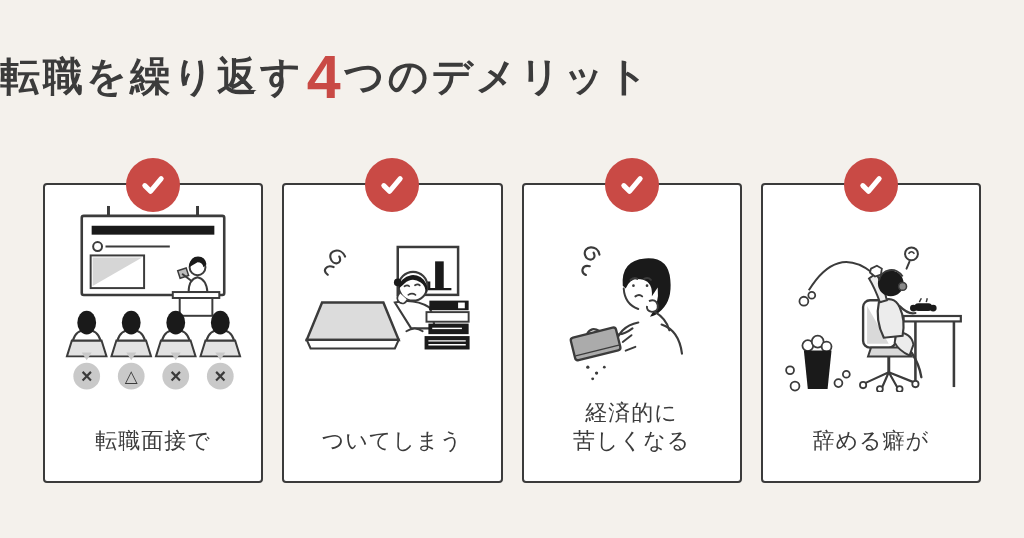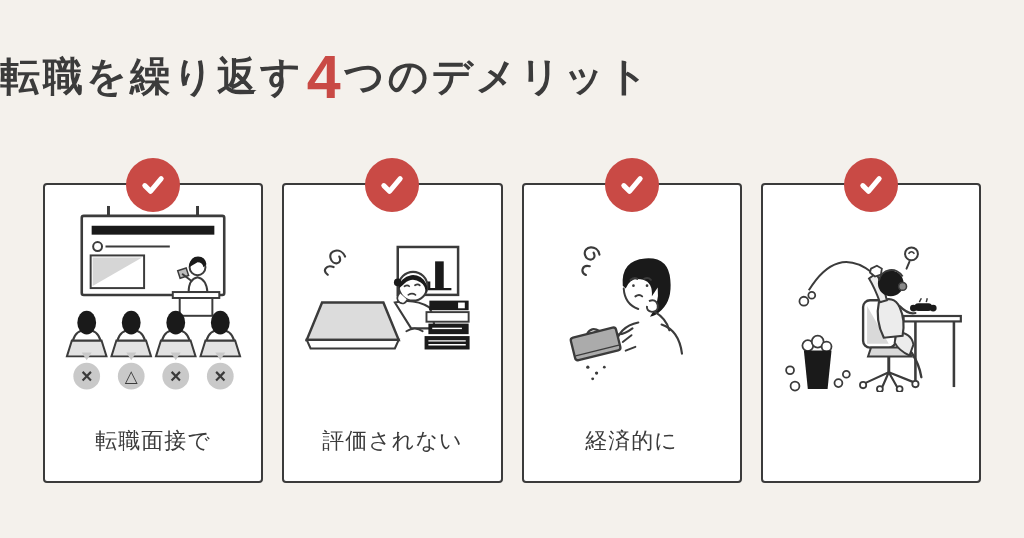--- a/index.html
+++ b/index.html
@@ -171,21 +171,21 @@
           <rect x="164" y="62" width="7" height="6" fill="#fff"></rect>
           <rect x="131" y="72" width="44" height="10" fill="#fff" stroke="#3b3b3b" stroke-width="2"></rect>
           <rect x="133" y="84" width="42" height="11" fill="#1a1a1a"></rect>
           <line x1="137" y1="89" x2="168" y2="89" stroke="#fff" stroke-width="1.5"></line>
           <rect x="129" y="97" width="47" height="14" fill="#1a1a1a"></rect>
           <line x1="133" y1="102" x2="172" y2="102" stroke="#fff" stroke-width="1.5"></line>
           <line x1="133" y1="106" x2="172" y2="106" stroke="#fff" stroke-width="1.5"></line>
         </g>
       </svg>
     </div>
-    <p class="label"><span>評価されない</span><br></p>
+    <p class="label"><span>ついてしまう</span><br></p>
   </section>
 
   <section class="card card3">
     <div class="badge">
       <svg viewBox="0 0 54 54">
         <path d="M14 28 L23 37 L40 17" fill="none" stroke="#fff" stroke-width="8" stroke-linecap="round" stroke-linejoin="round"></path>
       </svg>
     </div>
     <div class="illus">
       <svg width="165" height="146" viewBox="0 0 170 150">
@@ -216,21 +216,21 @@
         </g>
 
         <path d="M76,110 l9,-7 M79,119 l10,-4" fill="none" stroke="#3b3b3b" stroke-width="2" stroke-linecap="round"></path>
 
         <circle cx="40" cy="136" r="1.7" fill="#3b3b3b"></circle>
         <circle cx="49" cy="142" r="1.7" fill="#3b3b3b"></circle>
         <circle cx="57" cy="136" r="1.4" fill="#3b3b3b"></circle>
         <circle cx="45" cy="148" r="1.5" fill="#3b3b3b"></circle>
       </svg>
     </div>
-    <p class="label"><span>経済的に</span><br></p>
+    <p class="label"><span>経済的に</span><br><span>苦しくなる</span></p>
   </section>
 
   <section class="card card4">
     <div class="badge">
       <svg viewBox="0 0 54 54">
         <path d="M14 28 L23 37 L40 17" fill="none" stroke="#fff" stroke-width="8" stroke-linecap="round" stroke-linejoin="round"></path>
       </svg>
     </div>
     <div class="illus">
       <svg width="188" height="153" viewBox="0 0 190 155">
@@ -285,16 +285,16 @@
         <path d="M124,68 q9,9 16,7" fill="none" stroke="#3b3b3b" stroke-width="2.2" stroke-linecap="round"></path>
         <g>
           <rect x="139" y="65" width="18" height="8" rx="4" fill="#1a1a1a"></rect>
           <circle cx="138" cy="70" r="3.5" fill="#1a1a1a"></circle>
           <circle cx="158" cy="70" r="3.5" fill="#1a1a1a"></circle>
           <line x1="144" y1="64" x2="146" y2="60" stroke="#3b3b3b" stroke-width="1.5"></line>
           <line x1="151" y1="64" x2="152" y2="60" stroke="#3b3b3b" stroke-width="1.5"></line>
         </g>
       </svg>
     </div>
-    <p class="label"><br></p>
+    <p class="label"><span>辞める癖が</span><br></p>
   </section>
 
 </div>
 
 </body></html>

